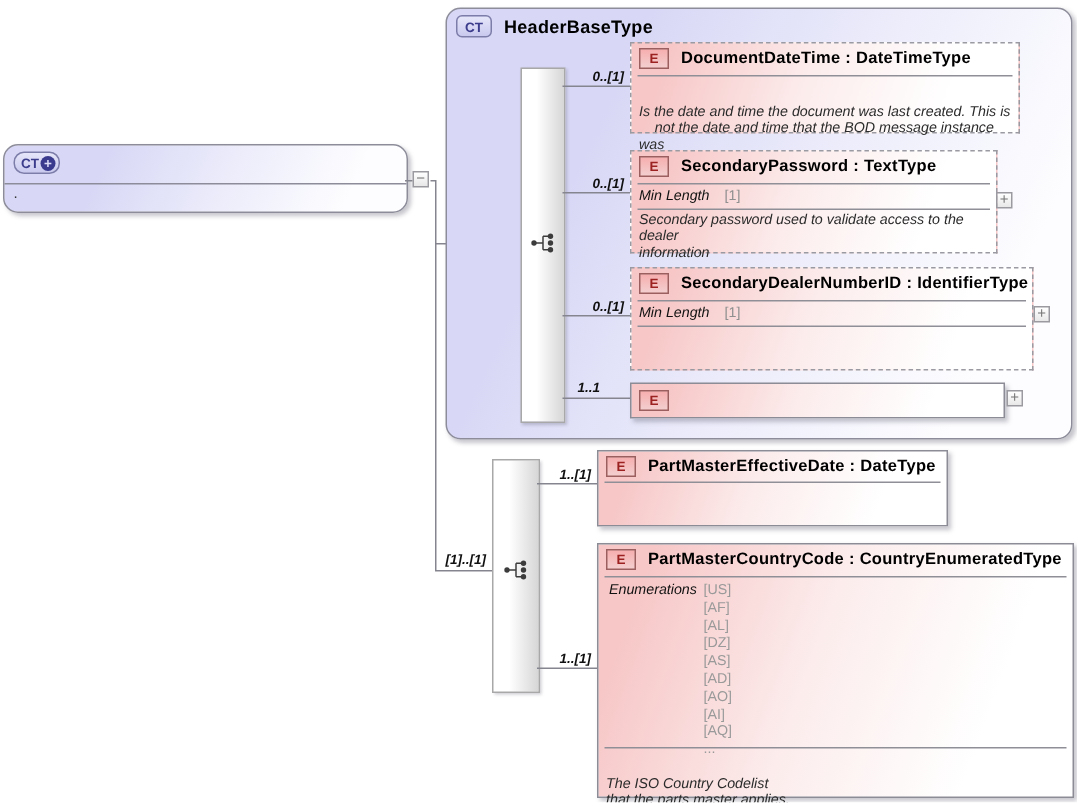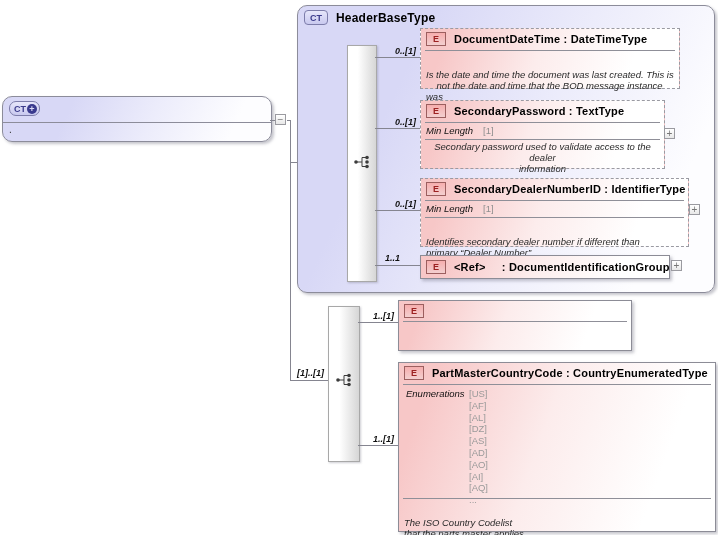--- a/index.html
+++ b/index.html
@@ -121,43 +121,40 @@
 
   <div class="el dashed" style="left:420px;top:100px;width:243px;height:67px;">
     <div class="el-title">
       <span class="badge-e">E</span>
       <span class="el-label">SecondaryPassword : TextType</span>
     </div>
     <div class="sep" style="top:21px;"></div>
     <div class="facet-name" style="left:5px;top:24px;">Min Length</div>
     <div class="facet-value" style="left:62px;top:24px;">[1]</div>
     <div class="sep" style="top:38px;"></div>
-    <div class="ann" style="left:5px;top:24px;width:233px;text-align:center;">Secondary password used to validate access to the dealer
+    <div class="ann" style="left:5px;top:24px;width:233px;">Secondary password used to validate access to the dealer
 information</div>
   </div>
   <div class="handle" style="left:664px;top:128px;">+</div>
 
   <div class="el dashed" style="left:420px;top:178px;width:267px;height:67px;">
     <div class="el-title">
       <span class="badge-e">E</span>
       <span class="el-label">SecondaryDealerNumberID : IdentifierType</span>
     </div>
     <div class="sep" style="top:21px;"></div>
     <div class="facet-name" style="left:5px;top:24px;">Min Length</div>
     <div class="facet-value" style="left:62px;top:24px;">[1]</div>
     <div class="sep" style="top:38px;"></div>
-    <div class="ann" style="left:5px;top:41px;width:255px;">Identifies secondary dealer number if different than
-primary “Dealer Number”</div>
   </div>
   <div class="handle" style="left:689px;top:204px;">+</div>
 
   <div class="el solid" style="left:420px;top:255px;width:248px;height:22px;">
     <div class="el-title" style="top:4px;">
       <span class="badge-e">E</span>
-      <span class="el-label">&lt;Ref&gt;&nbsp;&nbsp;&nbsp;&nbsp;&nbsp;: DocumentIdentificationGroup</span>
     </div>
   </div>
   <div class="handle" style="left:671px;top:260px;">+</div>
 
   <div class="bar" style="left:328px;top:306px;width:30px;height:154px;"></div>
   <svg class="seq-icon" style="left:335px;top:373px;" width="18" height="14" viewBox="0 0 18 14">
     <line x1="3" y1="7" x2="9" y2="7" stroke="#3c3c3c" stroke-width="1"></line>
     <line x1="9" y1="2.5" x2="9" y2="11.5" stroke="#3c3c3c" stroke-width="1"></line>
     <line x1="9" y1="2.5" x2="13" y2="2.5" stroke="#3c3c3c" stroke-width="1"></line>
     <line x1="9" y1="11.5" x2="13" y2="11.5" stroke="#3c3c3c" stroke-width="1"></line>
@@ -168,20 +165,21 @@
   </svg>
 
   <div class="hline" style="left:358px;top:322px;width:40px;"></div>
   <div class="hline" style="left:358px;top:445px;width:40px;"></div>
   <div class="card" style="left:350px;top:311px;width:44px;">1..[1]</div>
   <div class="card" style="left:350px;top:434px;width:44px;">1..[1]</div>
 
   <div class="el solid" style="left:398px;top:300px;width:232px;height:49px;">
     <div class="el-title">
       <span class="badge-e">E</span>
+      <span class="el-label">PartMasterEffectiveDate : DateType</span>
     </div>
     <div class="sep" style="top:20px;"></div>
   </div>
 
   <div class="el solid" style="left:398px;top:362px;width:316px;height:168px;">
     <div class="el-title">
       <span class="badge-e">E</span>
       <span class="el-label">PartMasterCountryCode : CountryEnumeratedType</span>
     </div>
     <div class="sep" style="top:21px;"></div>

